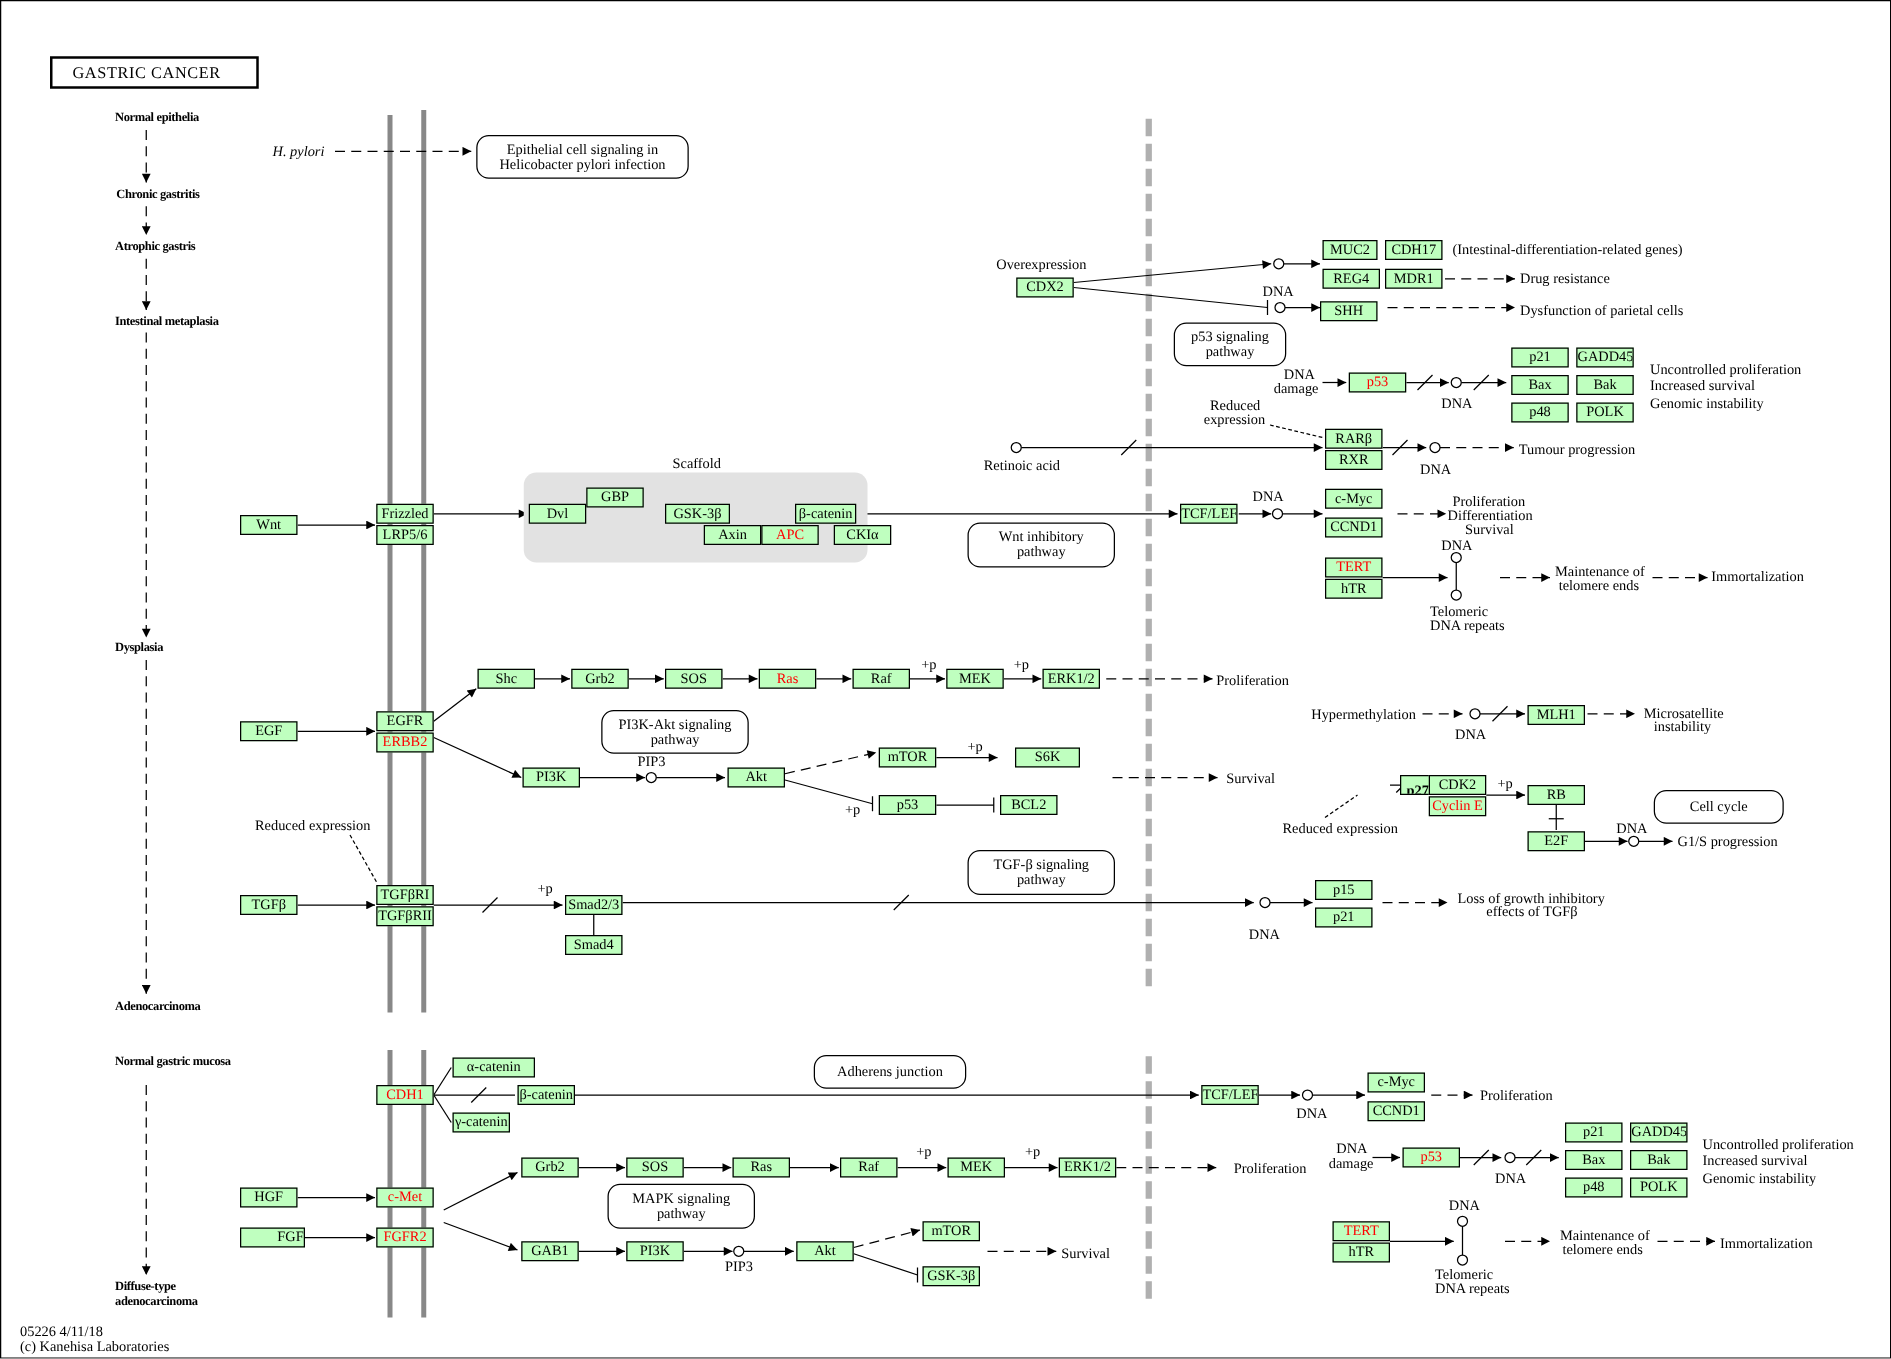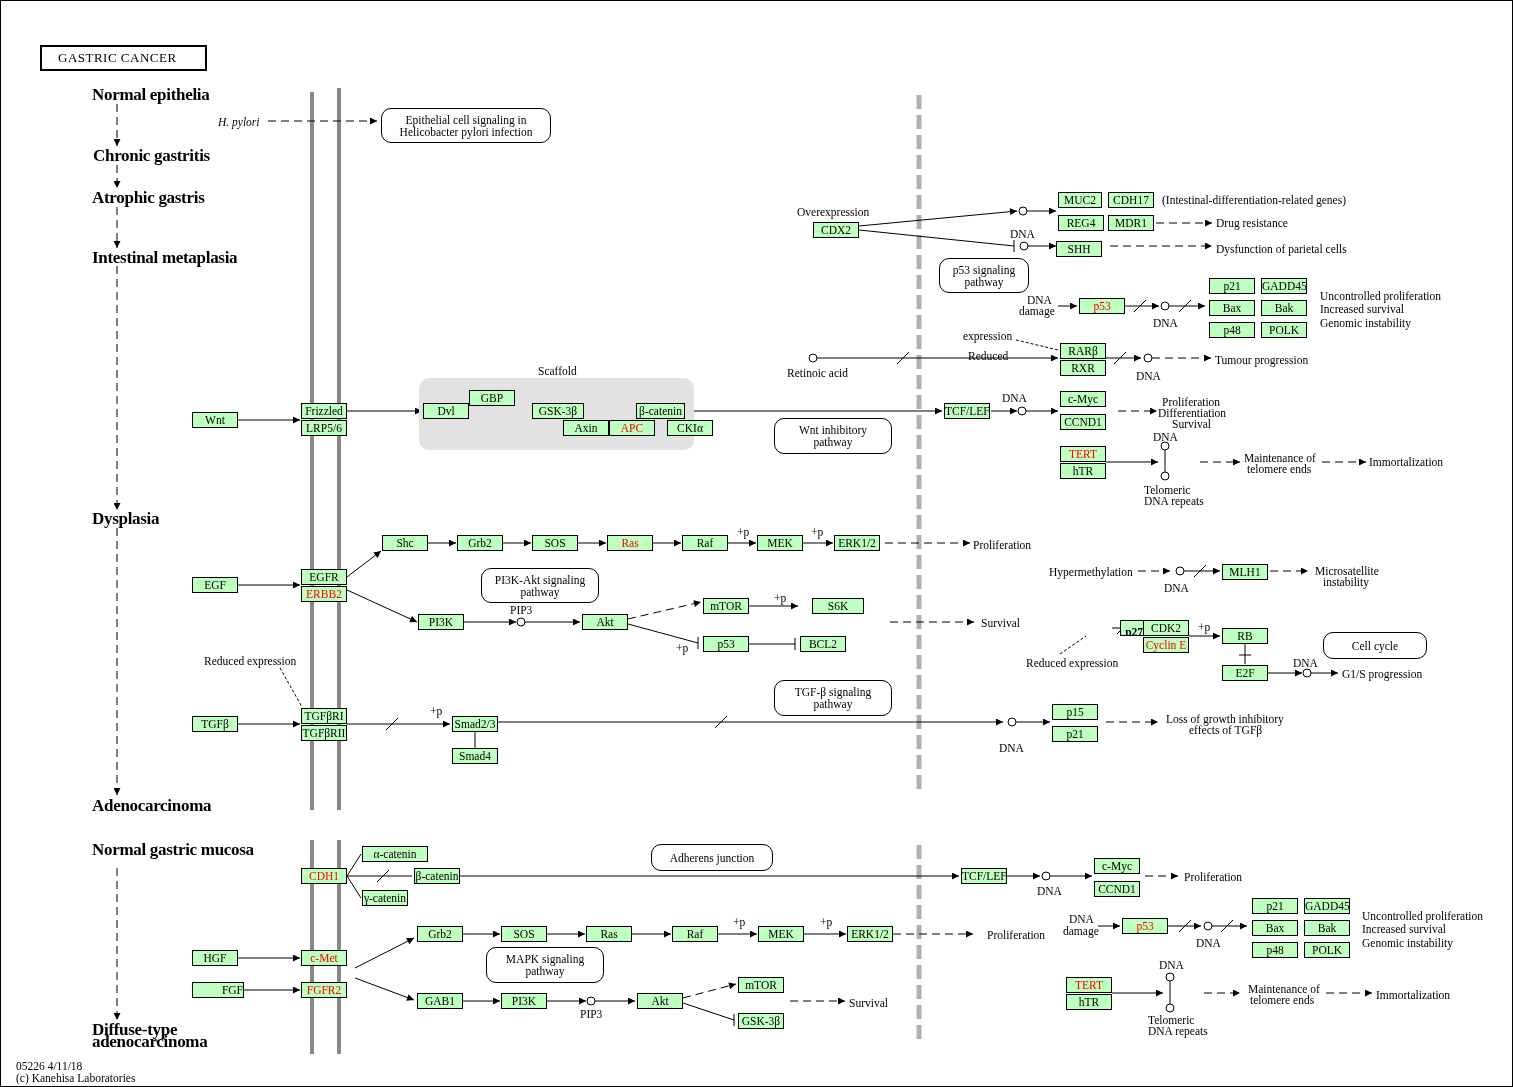--- a/index.html
+++ b/index.html
@@ -4,21 +4,21 @@
 <style>
   html,body{margin:0;padding:0;background:#fff;}
   #canvas{position:relative;width:1513px;height:1087px;background:#fff;overflow:hidden;
     font-family:"Liberation Serif","DejaVu Serif",serif;color:#000;font-size:11px;}
   #frame{position:absolute;left:0;top:0;width:1511px;height:1085px;border:1px solid #000;box-sizing:content-box;}
   svg#lines{position:absolute;left:0;top:0;}
   .gene{position:absolute;background:#bfffbf;border:1px solid #000;height:15px;line-height:15px;
     text-align:center;font-size:11.5px;box-sizing:border-box;white-space:nowrap;overflow:hidden;}
   .gene.red{color:#ff0000;}
   .t{position:absolute;font-size:11.5px;white-space:nowrap;line-height:12px;}
-  .b{font-weight:bold;font-size:17px;letter-spacing:-0.3px;}
+  .b{font-weight:bold;font-size:10px;letter-spacing:-0.3px;}
   .map{position:absolute;border:1px solid #000;border-radius:10px;background:#fff;text-align:center;
     font-size:11.5px;line-height:12px;display:flex;align-items:center;justify-content:center;box-sizing:border-box;}
   #title{position:absolute;left:40px;top:45px;width:167px;height:26px;border:2px solid #000;box-sizing:border-box;
     font-size:13px;line-height:22px;padding-left:16px;letter-spacing:0.5px;}
   #genetic{position:absolute;left:423px;top:193px;width:290px;height:94px;border:2px solid #000;background:#e4e4e4;
     box-sizing:border-box;font-size:11px;}
   #scaffold{position:absolute;left:419px;top:378px;width:275px;height:72px;background:#e2e2e2;border-radius:10px;}
 </style>
 </head>
 <body>
@@ -316,21 +316,21 @@
       <div class="gene" style="left: 738px; top: 1013px; width: 46px; height: 16px;">GSK-3β</div>
     </div>
 <div id="label-layer">
       <div class="t" style="left: 218px; top: 116px; font-style: italic;">H. pylori</div>
       <div class="t" style="left: 538px; top: 365px;">Scaffold</div>
       <div class="t" style="left: 797px; top: 206px;">Overexpression</div>
       <div class="t" style="left: 1010px; top: 228px;">DNA</div>
       <div class="t" style="left: 1027px; top: 294px;">DNA</div>
       <div class="t" style="left: 1019px; top: 305px;">damage</div>
       <div class="t" style="left: 1153px; top: 317px;">DNA</div>
-      <div class="t" style="left: 968px; top: 319px; margin-top: 31px;">Reduced</div>
+      <div class="t" style="left: 968px; top: 319px;">Reduced</div>
       <div class="t" style="left: 963px; top: 330px;">expression</div>
       <div class="t" style="left: 787px; top: 367px;">Retinoic acid</div>
       <div class="t" style="left: 1136px; top: 370px;">DNA</div>
       <div class="t" style="left: 1162px; top: 194px;">(Intestinal-differentiation-related genes)</div>
       <div class="t" style="left: 1216px; top: 217px;">Drug resistance</div>
       <div class="t" style="left: 1216px; top: 243px;">Dysfunction of parietal cells</div>
       <div class="t" style="left: 1320px; top: 290px;">Uncontrolled proliferation</div>
       <div class="t" style="left: 1320px; top: 303px;">Increased survival</div>
       <div class="t" style="left: 1320px; top: 317px;">Genomic instability</div>
       <div class="t" style="left: 1215px; top: 354px;">Tumour progression</div>

